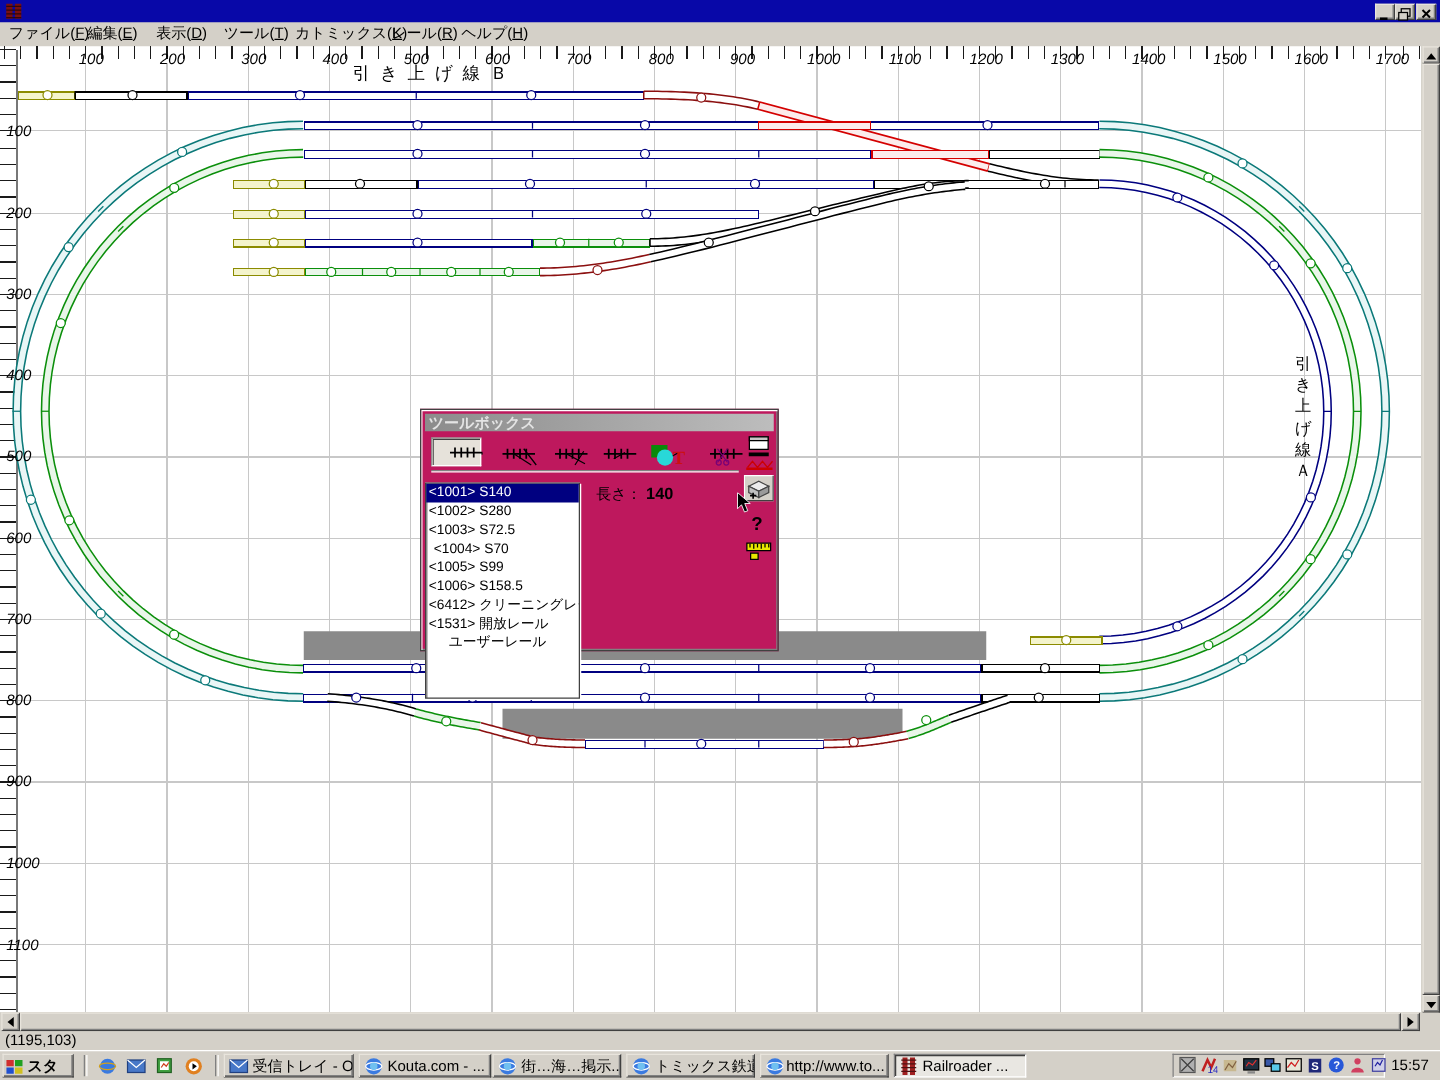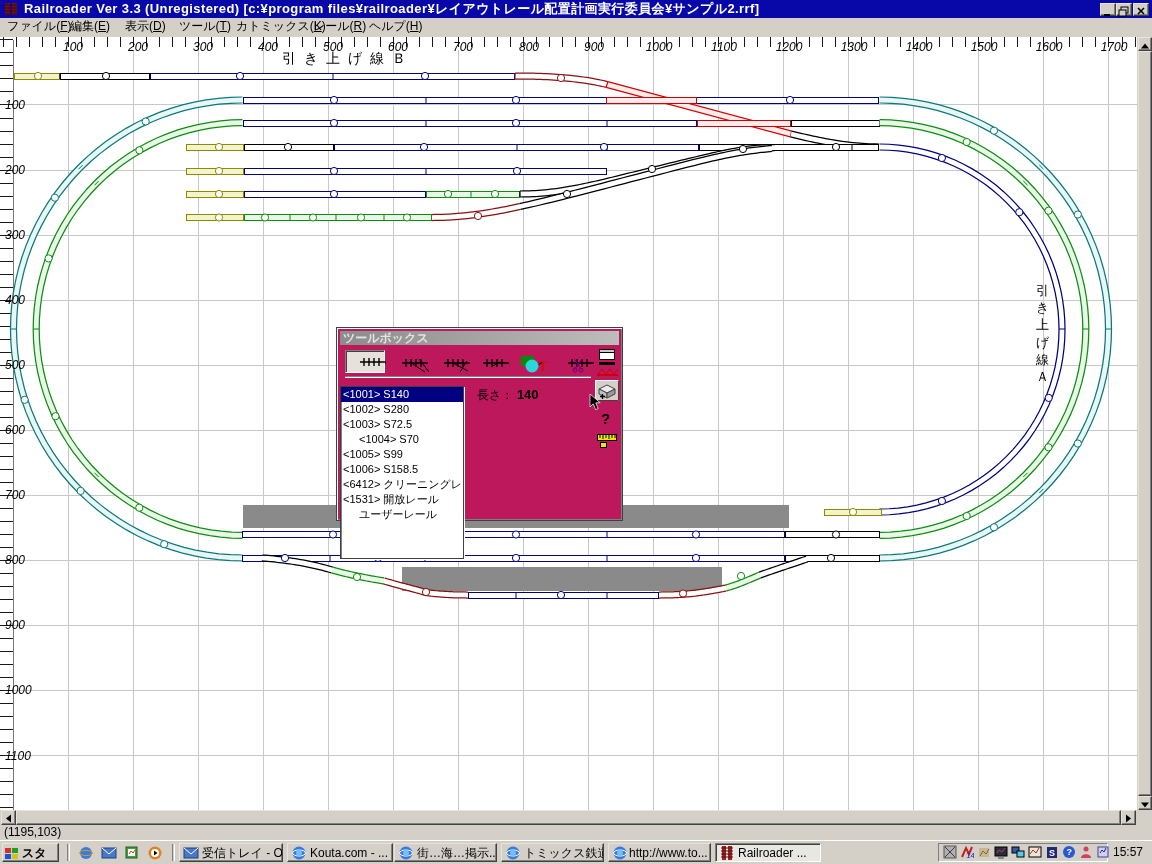--- a/index.html
+++ b/index.html
@@ -7,21 +7,20 @@
 .btn{background:#d4d0c8;border-top:1px solid #e8e4dc;border-left:1px solid #e8e4dc;border-right:1px solid #404040;border-bottom:1px solid #404040;box-shadow:inset -1px -1px 0 #808080}
 .sunken{border-top:1px solid #808080;border-left:1px solid #808080;border-right:1px solid #fff;border-bottom:1px solid #fff;box-shadow:inset 1px 1px 0 #404040}
 </style></head><body>
 <div class="abs" style="left:0;top:0;width:1152px;height:18px;background:#0808a8;color:#fff;font-weight:bold;font-size:13px;line-height:18px;white-space:nowrap">
  <svg class="abs" style="left:4px;top:2px" width="14" height="14">
       <rect width="14" height="14" fill="#0808a8"></rect>
       <rect x="1" y="1" width="5" height="12" fill="#7a1010"></rect>
       <rect x="8" y="1" width="5" height="12" fill="#7a1010"></rect>
       <path d="M1 3h12M1 6h12M1 9h12M1 12h12" stroke="#30060a" stroke-width="1"></path>
     </svg>
- <span class="abs" style="left:24px;top:0;letter-spacing:0.4px">Railroader Ver 3.3 (Unregistered)  [c:¥program files¥railroader¥レイアウトレール配置計画実行委員会¥サンプル2.rrf]</span>
  <div class="abs btn" style="left:1100px;top:3px;width:16px;height:13px"><svg width="14" height="11">
         <path d="M3 9h6" stroke="#000" stroke-width="2"></path>
       </svg></div>
  <div class="abs btn" style="left:1116px;top:3px;width:16px;height:13px"><svg width="14" height="11">
         <rect x="4" y="1" width="7" height="6" fill="none" stroke="#000"></rect>
         <rect x="2" y="4" width="7" height="6" fill="#d4d0c8" stroke="#000"></rect>
       </svg></div>
  <div class="abs btn" style="left:1133px;top:3px;width:16px;height:13px"><svg width="14" height="11">
         <path d="M4 2l6 6M10 2l-6 6" stroke="#000" stroke-width="1.6"></path>
       </svg></div>
@@ -647,21 +646,21 @@
       <g transform="translate(28,12)">
         <path d="M-13 0h26M-9 -4v8M-4 -4v8M1 -4v8M6 -4v8" stroke="#000" stroke-width="1.4" fill="none"></path>
       </g>
     </svg>
     <div class="abs" style="left:8px;top:48px;width:246px;height:1px;background:#808080"></div>
     <div class="abs" style="left:8px;top:49px;width:246px;height:1px;background:#fff"></div>
     <div class="abs" style="left:3px;top:58px;width:124px;height:173px;background:#fff;border:1px solid #404040;box-shadow:1px 1px 0 #fff,inset 1px 1px 0 #808080;font-size:11px">
       <div style="background:#000080;color:#fff;height:15px;line-height:15px;padding-left:2px;white-space:nowrap;overflow:hidden">&lt;1001&gt; S140</div>
       <div style="height:15px;line-height:15px;padding-left:2px;white-space:nowrap;overflow:hidden">&lt;1002&gt; S280</div>
       <div style="height:15px;line-height:15px;padding-left:2px;white-space:nowrap;overflow:hidden">&lt;1003&gt; S72.5</div>
-      <div style="height:15px;line-height:15px;padding-left:18px;white-space:nowrap;overflow:hidden">&lt;1004&gt; S70</div>
+      <div style="height:15px;line-height:15px;padding-left:6px;white-space:nowrap;overflow:hidden">&lt;1004&gt; S70</div>
       <div style="height:15px;line-height:15px;padding-left:2px;white-space:nowrap;overflow:hidden">&lt;1005&gt; S99</div>
       <div style="height:15px;line-height:15px;padding-left:2px;white-space:nowrap;overflow:hidden">&lt;1006&gt; S158.5</div>
       <div style="height:15px;line-height:15px;padding-left:2px;white-space:nowrap;overflow:hidden">&lt;6412&gt; クリーニングレー</div>
       <div style="height:15px;line-height:15px;padding-left:2px;white-space:nowrap;overflow:hidden">&lt;1531&gt; 開放レール</div>
       <div style="height:15px;line-height:15px;padding-left:18px;white-space:nowrap;overflow:hidden">ユーザーレール</div>
     </div>
     <div class="abs" style="left:140px;top:59px;font-size:12px">長さ：<b style="font-size:13px">&nbsp;140</b></div>
     <svg class="abs" style="left:258px;top:18px" width="29" height="140">
 <rect x="4.5" y="3.5" width="15" height="10" fill="#fff" stroke="#000"></rect>
       <rect x="4.5" y="3.5" width="15" height="3" fill="#c8c8c8" stroke="#000"></rect>

